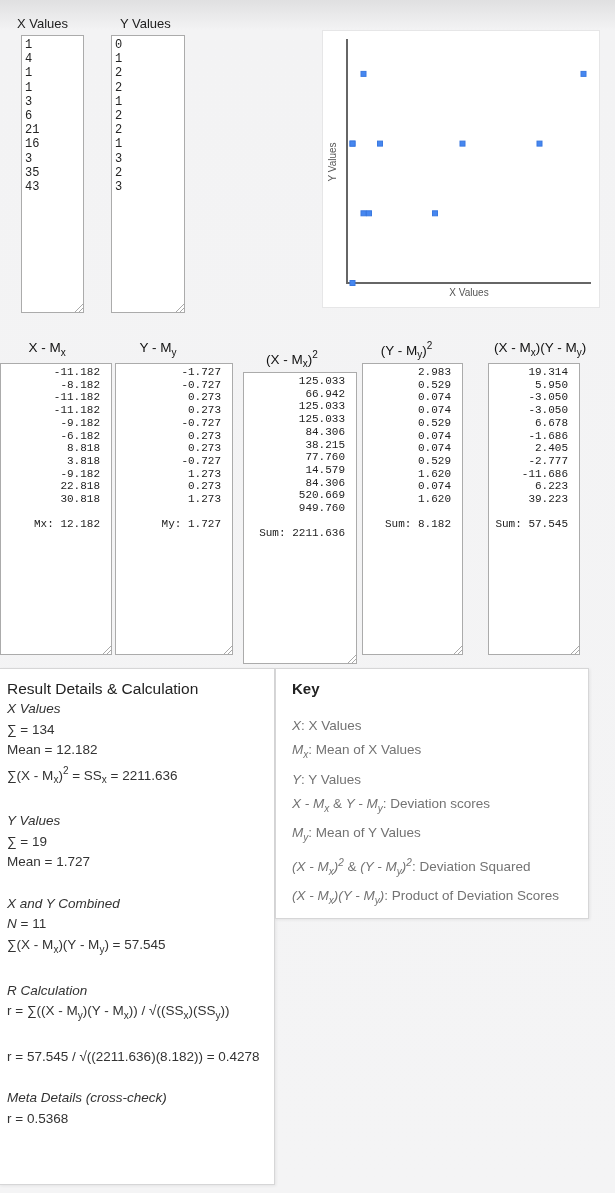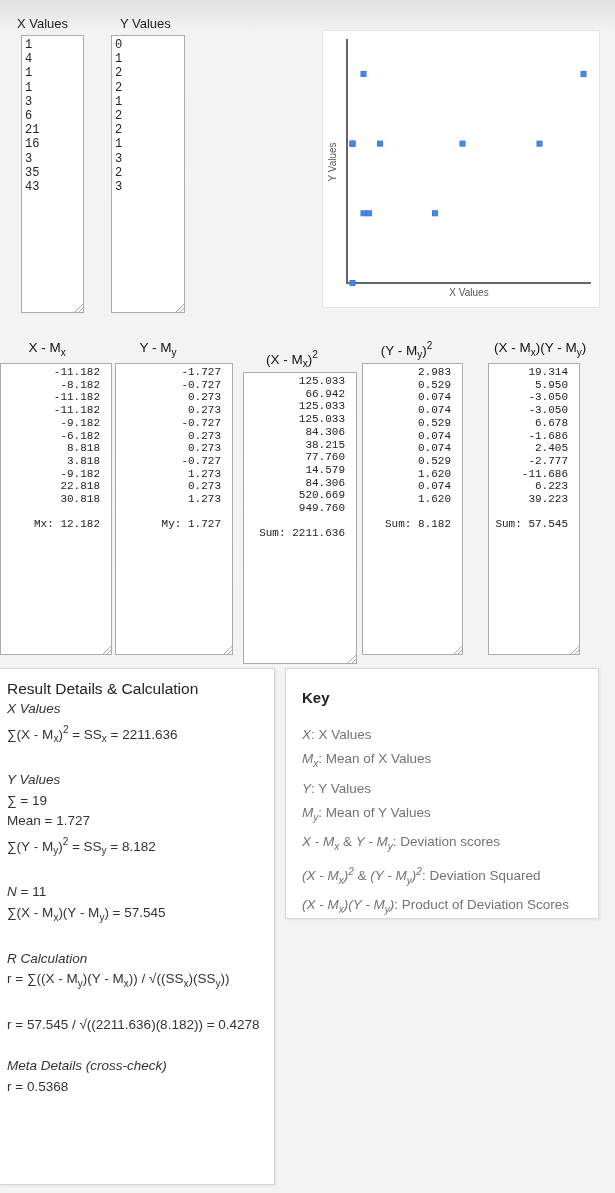--- a/index.html
+++ b/index.html
@@ -37,21 +37,21 @@
   .col-ta textarea{font-size:11px;line-height:12.7px;text-align:right;padding:2px 11px 2px 2px;}
   .c0{left:0;width:112px;}   .c0 .col-h{transform:translateX(-9px);}
   .c1{left:115px;width:118px;} .c1 .col-h{transform:translateX(-16px);}
   .c2{left:243px;width:114px;} .c2 .col-h{transform:translateX(-8px);margin-top:9px;}
   .c3{left:362px;width:101px;} .c3 .col-h{transform:translateX(-6px);}
   .c4{left:488px;width:92px;} .c4 .col-h{transform:translateX(6px);}
   
   .panel{position:absolute;background:#fff;border:1px solid #d6d6d7;box-sizing:border-box;
          box-shadow:1px 1px 3px rgba(0,0,0,.07);}
   #result-panel{left:-1px;top:668px;width:276px;height:517px;padding:11px 10px 0 7px;}
-  #key-panel{left:285px;top:668px;width:314px;height:251px;padding:20px 14px 0 16px;}
+  #key-panel{left:275px;top:668px;width:314px;height:251px;padding:11px 14px 0 16px;}
   .panel-title{font-size:15.5px;font-weight:400;color:#222;margin-bottom:1px;}
   .key-title{font-size:15px;font-weight:700;color:#222;margin-bottom:17px;}
   .rline{font-size:13.5px;line-height:20.6px;color:#333;}
   .kline{font-size:13.5px;line-height:24.4px;color:#737373;}
   .rline sub,.kline sub{font-size:10px;}
   .rline sup,.kline sup{font-size:10px;}
   i{font-style:italic;}
   svg text{font-family:"Liberation Sans","DejaVu Sans",sans-serif;}
 </style>
 </head>
@@ -208,46 +208,48 @@
 Sum: 57.545</textarea>
           <div class="rh"></div>
         </div>
       </div>
     </div>
 
   <div class="panel" id="result-panel">
     <div class="panel-title">Result Details &amp; Calculation</div>
     <div id="result-lines">
         <div class="rline"><i>X Values</i></div>
+        <div class="rline">∑ = 134</div>
+        <div class="rline">Mean = 12.182</div>
         <div class="rline">∑(X - M<sub>x</sub>)<sup>2</sup> = SS<sub>x</sub> = 2211.636</div>
         <div class="rline">&nbsp;</div>
         <div class="rline"><i>Y Values</i></div>
         <div class="rline">∑ = 19</div>
         <div class="rline">Mean = 1.727</div>
-        <div class="rline">∑(Y - M<sub>y</sub>)<sup>2</sup> = SS<sub>y</sub> = 8.182</div>
-        <div class="rline">&nbsp;</div>
+        <div class="rline">&nbsp;</div>
+        <div class="rline"><i>X and Y Combined</i></div>
         <div class="rline"><i>N</i> = 11</div>
         <div class="rline">∑(X - M<sub>x</sub>)(Y - M<sub>y</sub>) = 57.545</div>
         <div class="rline">&nbsp;</div>
         <div class="rline"><i>R Calculation</i></div>
         <div class="rline">r = ∑((X - M<sub>y</sub>)(Y - M<sub>x</sub>)) / √((SS<sub>x</sub>)(SS<sub>y</sub>))</div>
         <div class="rline">&nbsp;</div>
         <div class="rline">r = 57.545 / √((2211.636)(8.182)) = 0.4278</div>
         <div class="rline">&nbsp;</div>
         <div class="rline"><i>Meta Details (cross-check)</i></div>
         <div class="rline">r = 0.5368</div>
       </div>
   </div>
 
   <div class="panel" id="key-panel">
     <div class="key-title">Key</div>
     <div id="key-lines">
         <div class="kline"><i>X</i>: X Values</div>
         <div class="kline"><i>M<sub>x</sub></i>: Mean of X Values</div>
         <div class="kline"><i>Y</i>: Y Values</div>
+        <div class="kline"><i>X - M<sub>x</sub></i> &amp; <i>Y - M<sub>y</sub></i>: Deviation scores</div>
         <div class="kline"><i>M<sub>y</sub></i>: Mean of Y Values</div>
-        <div class="kline"><i>X - M<sub>x</sub></i> &amp; <i>Y - M<sub>y</sub></i>: Deviation scores</div>
         <div class="kline"><i>(X - M<sub>x</sub>)<sup>2</sup></i> &amp; <i>(Y - M<sub>y</sub>)<sup>2</sup></i>: Deviation Squared</div>
         <div class="kline"><i>(X - M<sub>x</sub>)(Y - M<sub>y</sub>)</i>: Product of Deviation Scores</div>
       </div>
   </div>
 
 </div>
 
 </body></html>

